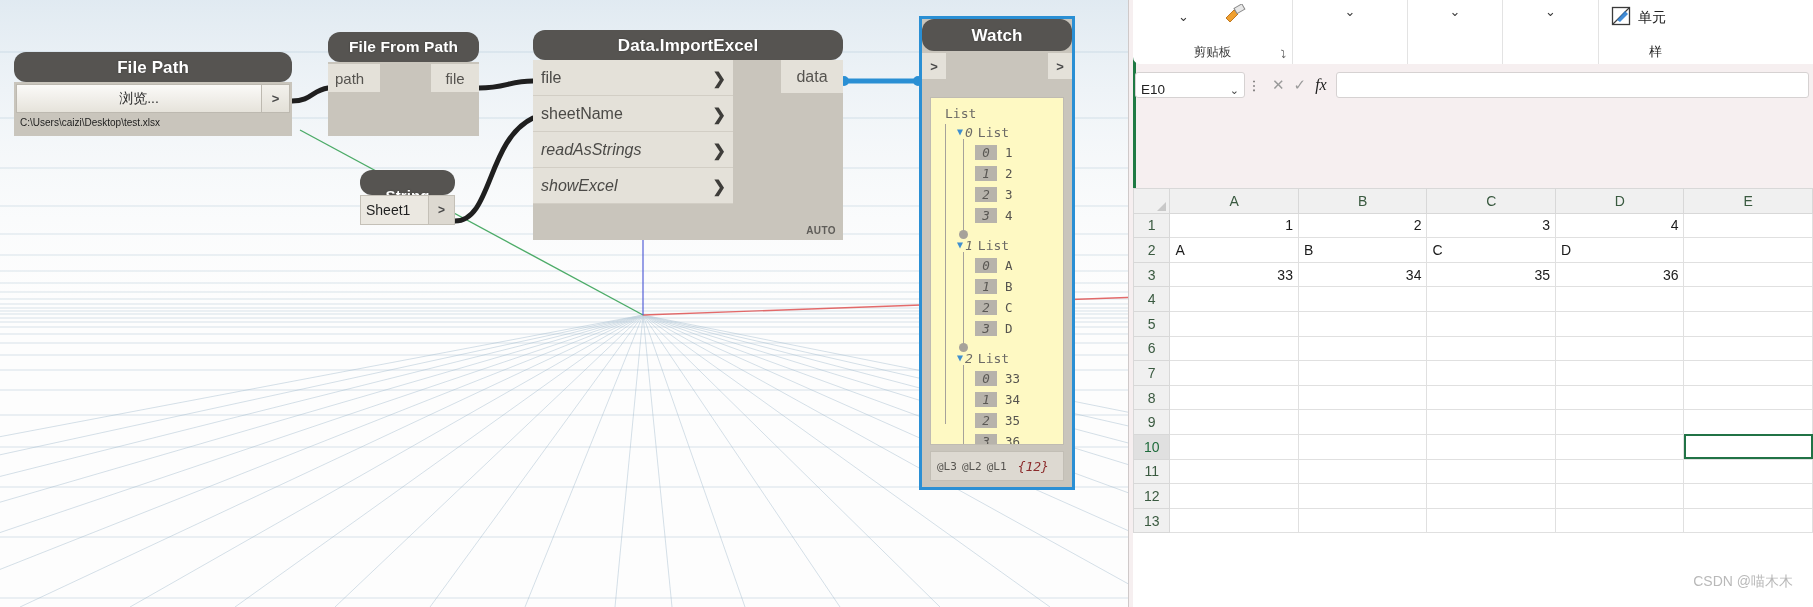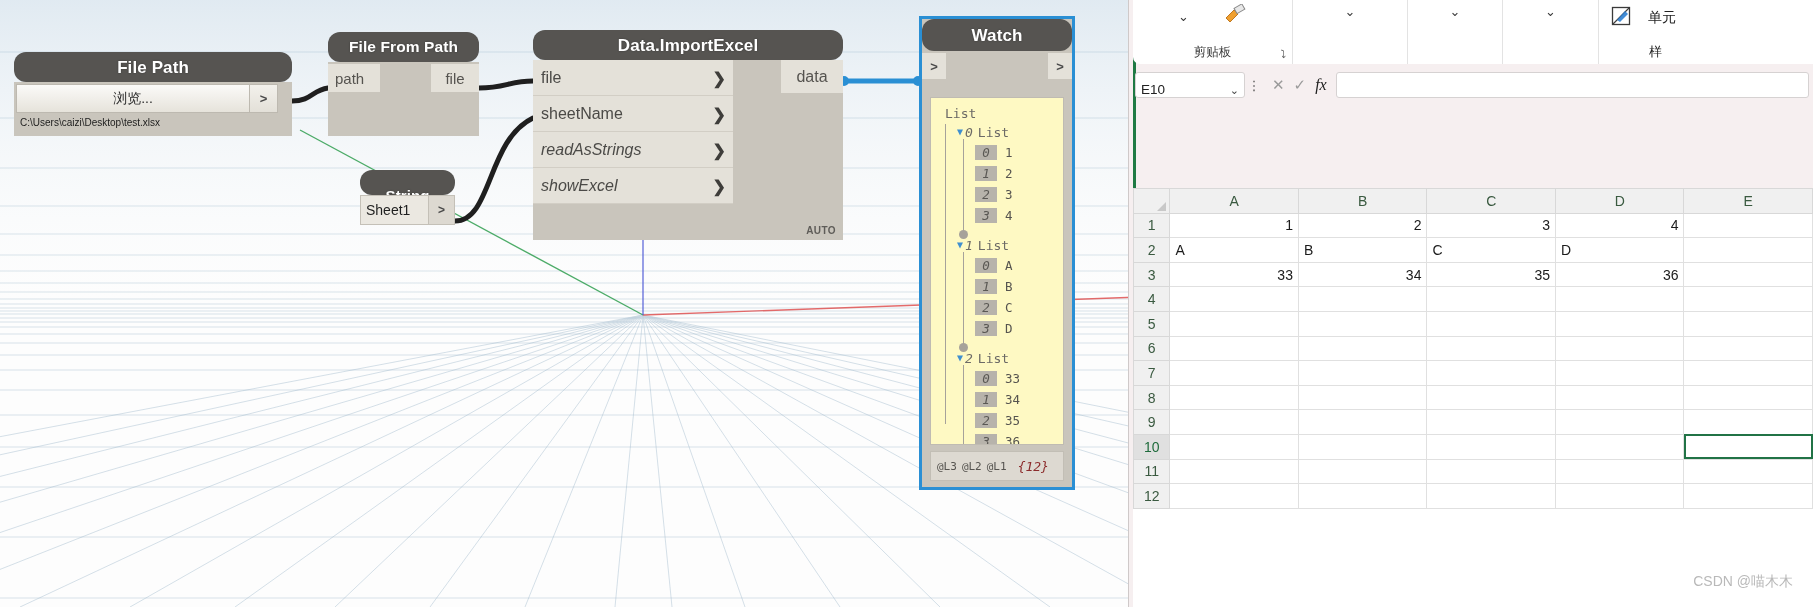--- a/index.html
+++ b/index.html
@@ -45,21 +45,21 @@
     font-weight: bold; color: #3e3d3a;
   }
   .auto-tag {
     position: absolute; right: 7px; bottom: 4px;
     font-size: 10px; font-weight: bold; color: #5e5c58; letter-spacing: .4px;
   }
 
   
   #node-filepath { left: 14px; top: 52px; width: 278px; }
   #node-filepath .node-header { height: 30px; font-size: 17px; padding-top: 7px; }
-  #node-filepath .fp-body { background: #c9c5bc; padding: 2px 14px 2px 2px; }
+  #node-filepath .fp-body { background: #c9c5bc; padding: 2px 2px 2px 2px; }
   #node-filepath .browse-row {
     display: flex; height: 29px;
     background: linear-gradient(#fbfaf8, #e6e3db);
     border: 1px solid #bdb9b0;
   }
   #node-filepath .browse-btn {
     flex: 1; display: flex; align-items: center; justify-content: center;
     font-size: 14px; color: #2e2e2e;
   }
   #node-filepath .browse-out {
@@ -543,21 +543,21 @@
     </div>
     <div class="rib-group" style="width:95px;">
       <span class="rib-caret">⌄</span>
       <span></span>
     </div>
     <div class="rib-group" style="width:95px;border-right:none;">
       <span class="rib-caret">⌄</span>
       <span></span>
     </div>
     <div class="rib-group" style="width:200px;border-left:1px solid #e3e3e3;border-right:none;align-items:flex-start;padding-left:12px;">
-      <div style="display:flex;align-items:center;gap:17px;padding-top:2px;">
+      <div style="display:flex;align-items:center;gap:7px;padding-top:2px;">
         <span>
           <svg width="20" height="20" viewBox="0 0 20 20">
             <rect x="1.5" y="1.5" width="17" height="17" fill="#ffffff" stroke="#3a3a3a" stroke-width="1.3"></rect>
             <path d="M2,18 L18,2" stroke="#3a3a3a" stroke-width="1.1"></path>
             <path d="M6,14 L14,5 L17,8 L9,16 Z" fill="#2f7fd0" opacity="0.9"></path>
           </svg>
         </span>
         <span style="font-size:14px;color:#222;">单元</span>
       </div>
       <div style="font-size:13px;color:#222;padding-left:38px;">样</div>
@@ -682,18 +682,26 @@
             <td class="num"></td>
           </tr>
           <tr>
             <th class="rowh">12</th>
             <td class="num"></td>
             <td class="num"></td>
             <td class="num"></td>
             <td class="num"></td>
             <td class="num"></td>
           </tr>
+          <tr>
+            <th class="rowh">13</th>
+            <td class="num"></td>
+            <td class="num"></td>
+            <td class="num"></td>
+            <td class="num"></td>
+            <td class="num"></td>
+          </tr>
         </tbody>
     </table>
     <div class="watermark">CSDN @喵木木</div>
   </div>
 
 </div>
 
 </body></html>

